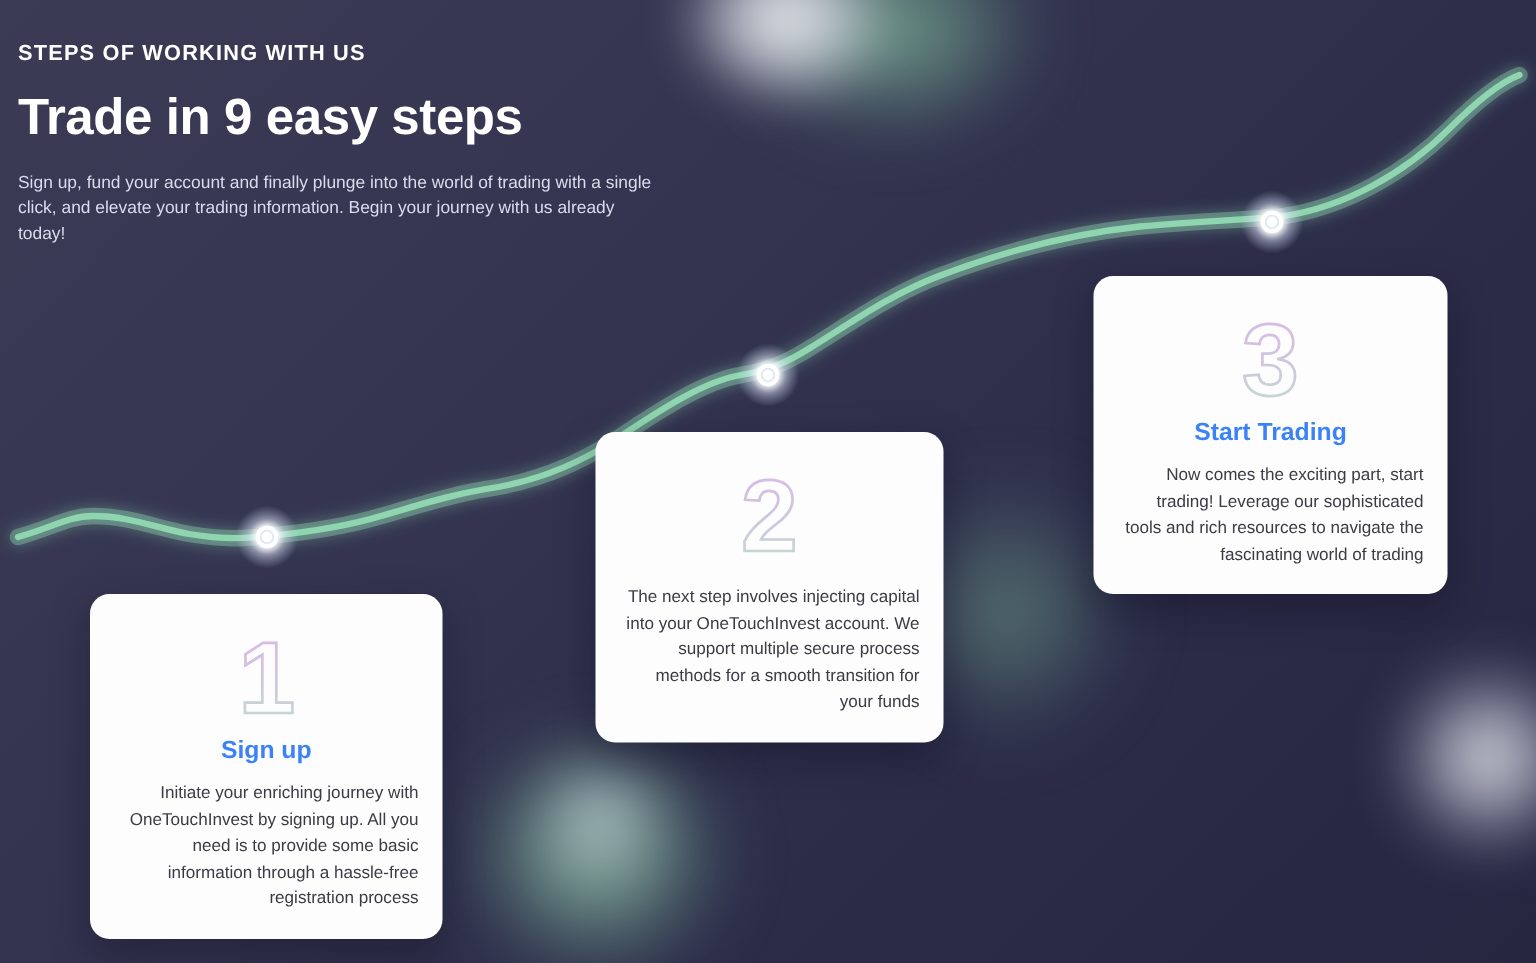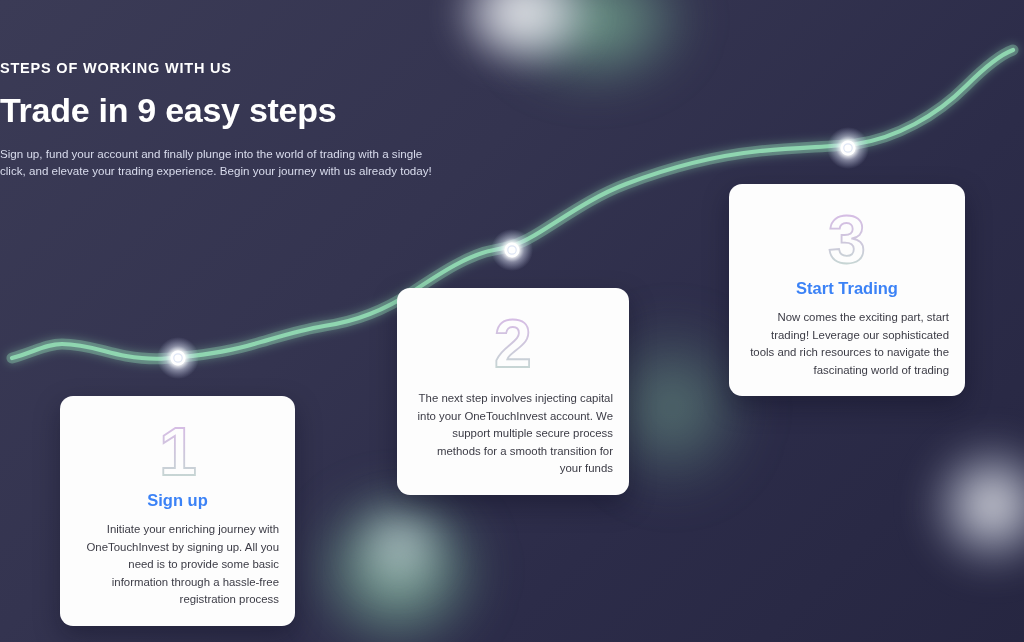--- a/index.html
+++ b/index.html
@@ -54,21 +54,21 @@
   }
 
   
   #trend {
     position:absolute; left:0; top:0;
     width:1024px; height:642px;
     pointer-events:none;
   }
 
   
-  .header { position:absolute; left:0; top:28px; width:520px;margin-top:32px; }
+  .header { position:absolute; left:12px; top:28px; width:520px; }
 
   .eyebrow {
     font-size:14.5px; font-weight:bold; letter-spacing:.055em;
     color:#ffffff; text-transform:uppercase;
   }
   .headline {
     margin-top:16px;
     font-size:34px; font-weight:bold; letter-spacing:-.008em;
     color:#ffffff; line-height:1.06;
   }
@@ -180,21 +180,21 @@
     <g>
       <circle cx="848" cy="148" r="21" fill="url(#dotGlow)"></circle>
       <circle cx="848" cy="148" r="7.5" fill="#ffffff"></circle>
       <circle cx="848" cy="148" r="4.2" fill="none" stroke="#dfe6f5" stroke-width="1.2"></circle>
     </g>
   </svg>
 
   <div class="header">
     <div class="eyebrow">STEPS OF WORKING WITH US</div>
     <h1 class="headline">Trade in 9 easy steps</h1>
-    <p class="subhead">Sign up, fund your account and finally plunge into the world of trading with a single click, and elevate your trading experience. Begin your journey with us already today!</p>
+    <p class="subhead">Sign up, fund your account and finally plunge into the world of trading with a single click, and elevate your trading information. Begin your journey with us already today!</p>
   </div>
 
   <div class="card" id="card-1">
     <svg class="num-svg" width="72" height="72" viewBox="0 0 72 72">
       <text x="36" y="60" text-anchor="middle" font-family="Liberation Sans, sans-serif" font-size="68" font-weight="bold" fill="none" stroke="url(#numGrad)" stroke-width="1.8">1</text>
     </svg>
     <div class="card-title">Sign up</div>
     <div class="card-body">Initiate your enriching journey with OneTouchInvest by signing up. All you need is to provide some basic information through a hassle-free registration process</div>
   </div>
 

